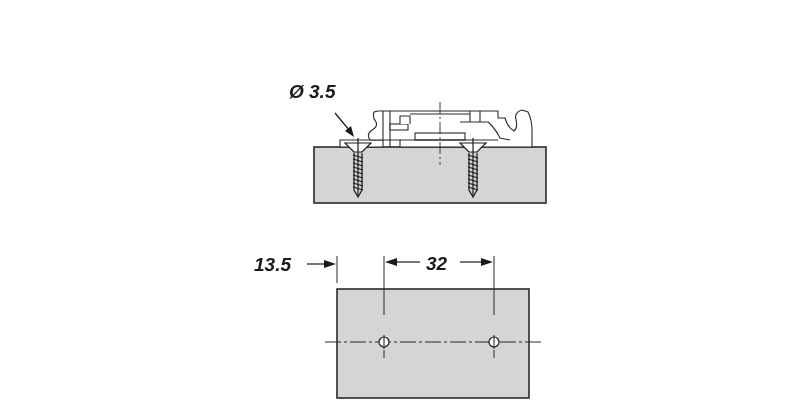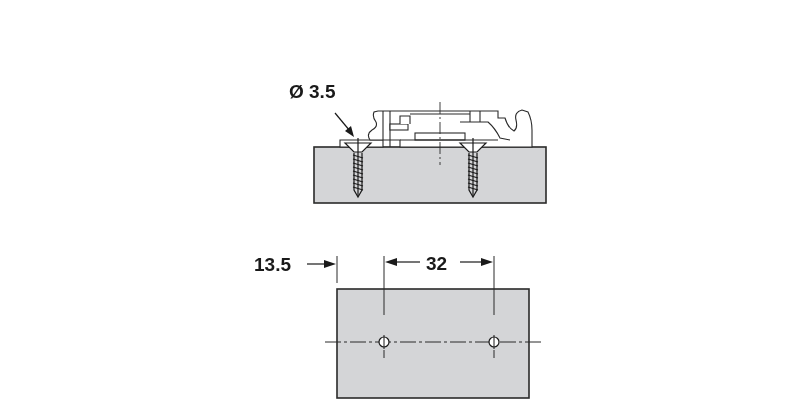--- a/index.html
+++ b/index.html
@@ -1,17 +1,17 @@
 <!DOCTYPE html>
 <html><head>
   <meta charset="utf-8">
   <style>
     html, body { margin: 0; padding: 0; background: #ffffff; }
     body { width: 800px; height: 400px; overflow: hidden; position: relative; }
-    .canvas { position: absolute; left: 0; top: 0; width: 800px; height: 400px; }
+    .canvas { position: absolute; left: 0; top: 0; width: 800px; height: 400px; font-style: italic; }
     svg { display: block; }
     .lbl { font-family: "Liberation Sans", sans-serif; font-weight: bold; fill: #1a1a1a; }
   </style>
 </head>
 <body>
 
 <div class="canvas">
 <svg width="800" height="400" viewBox="0 0 800 400" xmlns="http://www.w3.org/2000/svg">
 
   <g>

